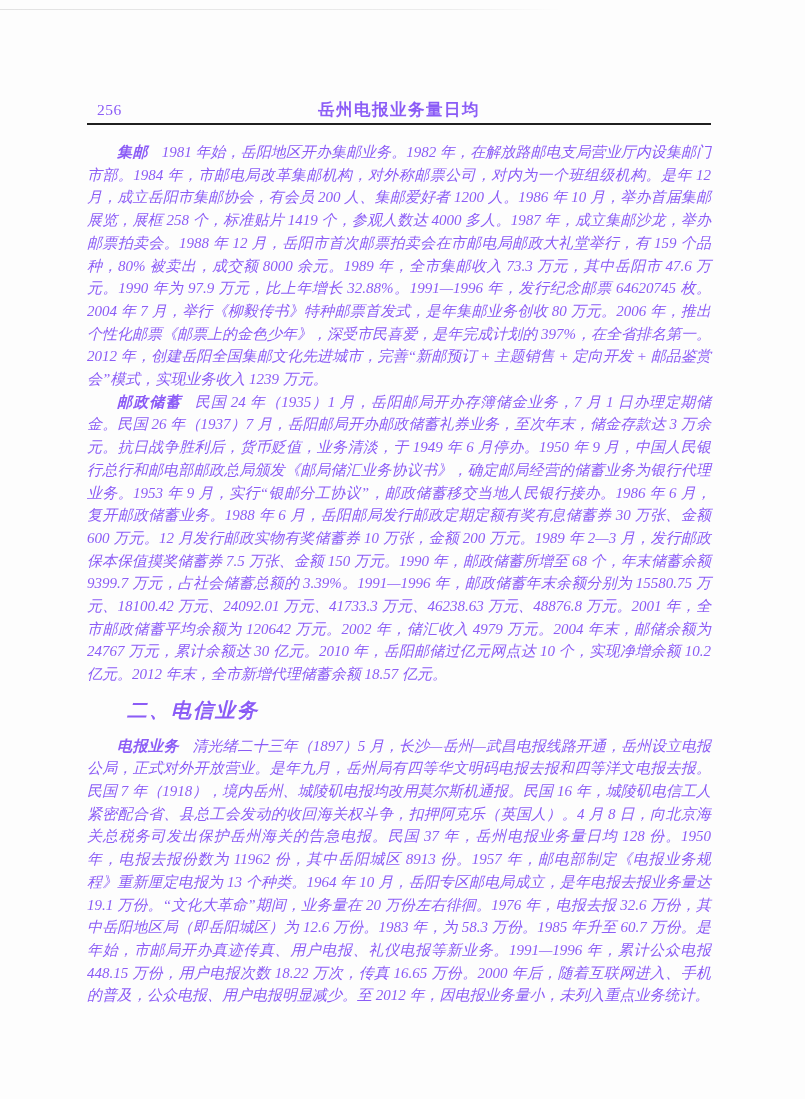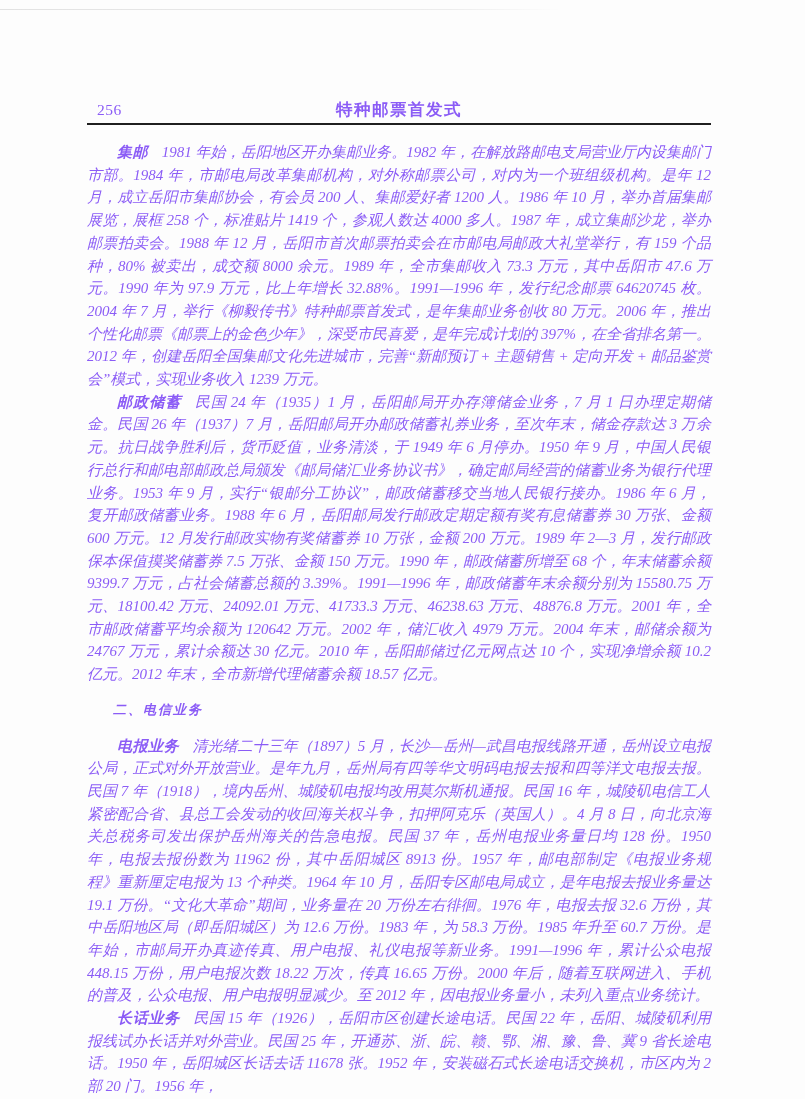--- a/index.html
+++ b/index.html
@@ -65,39 +65,38 @@
   }
   .entry-heading {
     font-family: "Liberation Sans", "DejaVu Sans", sans-serif;
     font-weight: bold;
     margin-right: 0.9em;
     letter-spacing: 0.5px;
   }
   h3.section-heading {
     margin: 13px 0 13px 0;
     text-indent: 2em;
-    font-size: 13px;
+    font-size: 20px;
     font-weight: bold;
     font-style: italic;
     letter-spacing: 2px;
     font-family: Liberation Serif, serif;
   }
 </style>
 </head>
 <body>
 
 <div class="page">
   <div class="scan-artifact"></div>
   <div class="content">
     <header class="page-header">
       <span class="page-number">256</span>
-      <span class="book-title">特种邮票首发式</span>
+      <span class="book-title">岳州电报业务量日均</span>
     </header>
     <div class="header-rule"></div>
     <main class="page-body">
         <p class="entry"><b class="entry-heading">集邮</b><span>1981 年始，岳阳地区开办集邮业务。1982 年，在解放路邮电支局营业厅内设集邮门市部。1984 年，市邮电局改革集邮机构，对外称邮票公司，对内为一个班组级机构。是年 12 月，成立岳阳市集邮协会，有会员 200 人、集邮爱好者 1200 人。1986 年 10 月，举办首届集邮展览，展框 258 个，标准贴片 1419 个，参观人数达 4000 多人。1987 年，成立集邮沙龙，举办邮票拍卖会。1988 年 12 月，岳阳市首次邮票拍卖会在市邮电局邮政大礼堂举行，有 159 个品种，80% 被卖出，成交额 8000 余元。1989 年，全市集邮收入 73.3 万元，其中岳阳市 47.6 万元。1990 年为 97.9 万元，比上年增长 32.88%。1991—1996 年，发行纪念邮票 64620745 枚。2004 年 7 月，举行《柳毅传书》特种邮票首发式，是年集邮业务创收 80 万元。2006 年，推出个性化邮票《邮票上的金色少年》，深受市民喜爱，是年完成计划的 397%，在全省排名第一。2012 年，创建岳阳全国集邮文化先进城市，完善“新邮预订 + 主题销售 + 定向开发 + 邮品鉴赏会”模式，实现业务收入 1239 万元。</span></p>
         <p class="entry"><b class="entry-heading">邮政储蓄</b><span>民国 24 年（1935）1 月，岳阳邮局开办存簿储金业务，7 月 1 日办理定期储金。民国 26 年（1937）7 月，岳阳邮局开办邮政储蓄礼券业务，至次年末，储金存款达 3 万余元。抗日战争胜利后，货币贬值，业务清淡，于 1949 年 6 月停办。1950 年 9 月，中国人民银行总行和邮电部邮政总局颁发《邮局储汇业务协议书》，确定邮局经营的储蓄业务为银行代理业务。1953 年 9 月，实行“银邮分工协议”，邮政储蓄移交当地人民银行接办。1986 年 6 月，复开邮政储蓄业务。1988 年 6 月，岳阳邮局发行邮政定期定额有奖有息储蓄券 30 万张、金额 600 万元。12 月发行邮政实物有奖储蓄券 10 万张，金额 200 万元。1989 年 2—3 月，发行邮政保本保值摸奖储蓄券 7.5 万张、金额 150 万元。1990 年，邮政储蓄所增至 68 个，年末储蓄余额 9399.7 万元，占社会储蓄总额的 3.39%。1991—1996 年，邮政储蓄年末余额分别为 15580.75 万元、18100.42 万元、24092.01 万元、41733.3 万元、46238.63 万元、48876.8 万元。2001 年，全市邮政储蓄平均余额为 120642 万元。2002 年，储汇收入 4979 万元。2004 年末，邮储余额为 24767 万元，累计余额达 30 亿元。2010 年，岳阳邮储过亿元网点达 10 个，实现净增余额 10.2 亿元。2012 年末，全市新增代理储蓄余额 18.57 亿元。</span></p>
         <h3 class="section-heading">二、电信业务</h3>
         <p class="entry"><b class="entry-heading">电报业务</b><span>清光绪二十三年（1897）5 月，长沙—岳州—武昌电报线路开通，岳州设立电报公局，正式对外开放营业。是年九月，岳州局有四等华文明码电报去报和四等洋文电报去报。民国 7 年（1918），境内岳州、城陵矶电报均改用莫尔斯机通报。民国 16 年，城陵矶电信工人紧密配合省、县总工会发动的收回海关权斗争，扣押阿克乐（英国人）。4 月 8 日，向北京海关总税务司发出保护岳州海关的告急电报。民国 37 年，岳州电报业务量日均 128 份。1950 年，电报去报份数为 11962 份，其中岳阳城区 8913 份。1957 年，邮电部制定《电报业务规程》重新厘定电报为 13 个种类。1964 年 10 月，岳阳专区邮电局成立，是年电报去报业务量达 19.1 万份。“文化大革命”期间，业务量在 20 万份左右徘徊。1976 年，电报去报 32.6 万份，其中岳阳地区局（即岳阳城区）为 12.6 万份。1983 年，为 58.3 万份。1985 年升至 60.7 万份。是年始，市邮局开办真迹传真、用户电报、礼仪电报等新业务。1991—1996 年，累计公众电报 448.15 万份，用户电报次数 18.22 万次，传真 16.65 万份。2000 年后，随着互联网进入、手机的普及，公众电报、用户电报明显减少。至 2012 年，因电报业务量小，未列入重点业务统计。</span></p>
-        <p class="entry"><b class="entry-heading">长话业务</b><span>民国 15 年（1926），岳阳市区创建长途电话。民国 22 年，岳阳、城陵矶利用报线试办长话并对外营业。民国 25 年，开通苏、浙、皖、赣、鄂、湘、豫、鲁、冀 9 省长途电话。1950 年，岳阳城区长话去话 11678 张。1952 年，安装磁石式长途电话交换机，市区内为 2 部 20 门。1956 年，</span></p>
       </main>
   </div>
 </div>
 
 </body></html>

